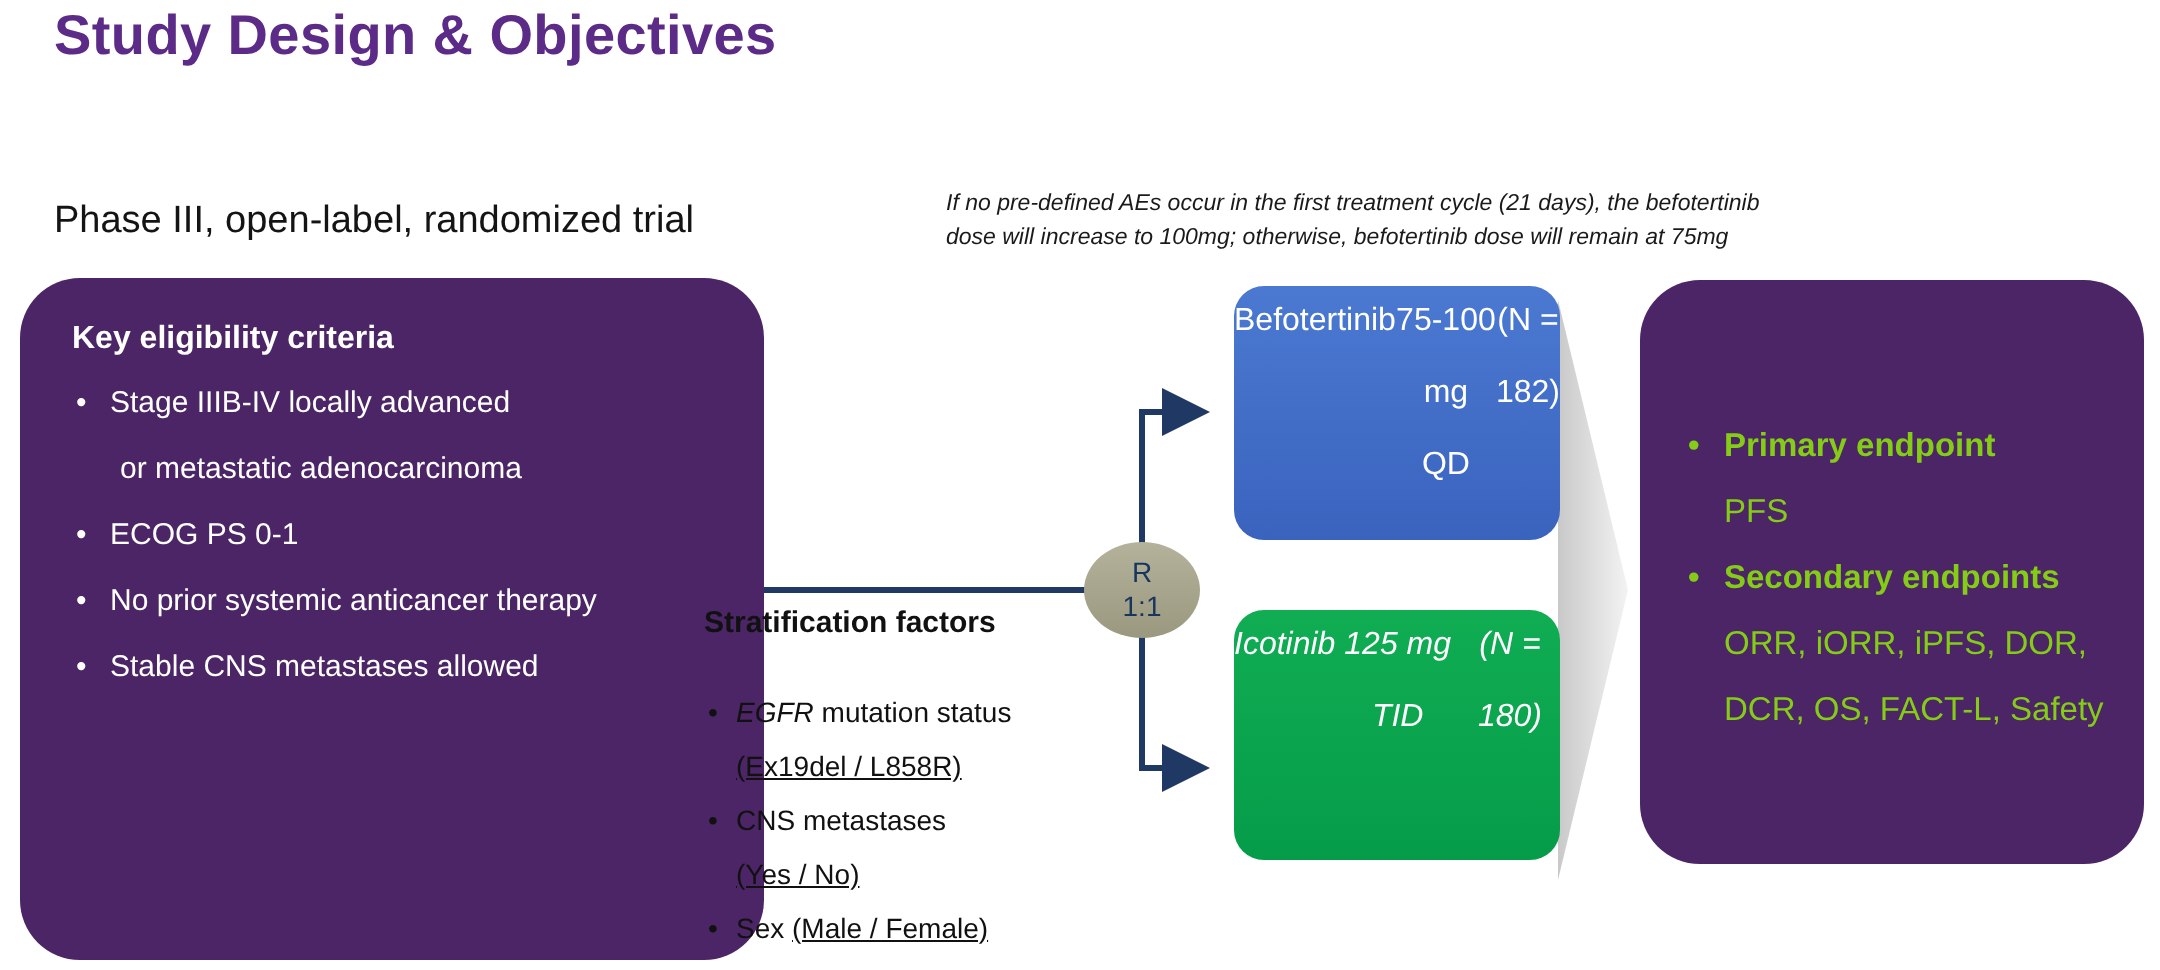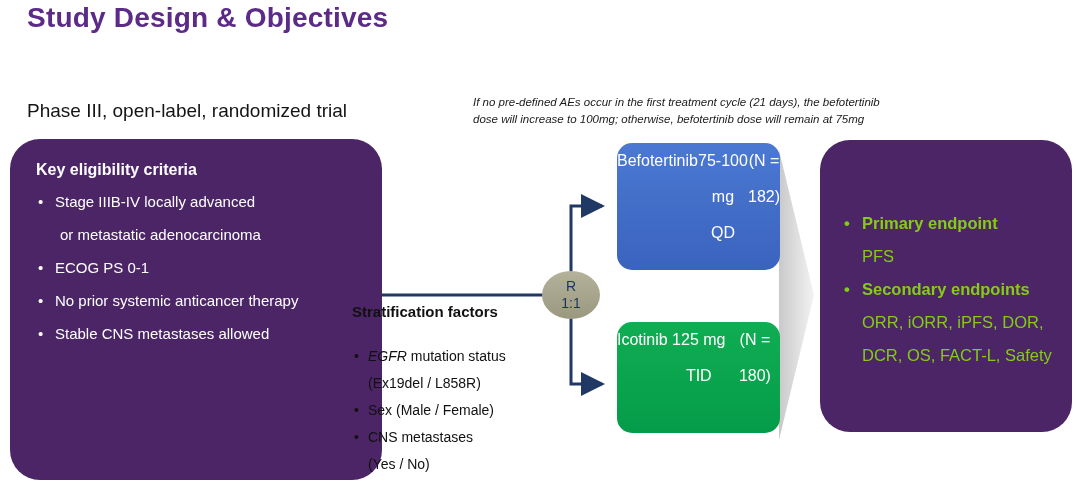--- a/index.html
+++ b/index.html
@@ -40,31 +40,31 @@
     display:flex;flex-direction:column;align-items:center;justify-content:center;
     color:#17365d;font-size:14px;line-height:1.2;z-index:2;
   }
 
   
   .strat{position:absolute;left:352px;top:303px;width:242px;color:#111;}
   .strat-head{font-size:15px;font-weight:bold;margin-bottom:23px;}
   .strat-item{position:relative;padding-left:16px;font-size:14px;line-height:27px;}
   .strat-item::before{content:"\2022";position:absolute;left:2px;}
   .strat-item em{font-style:italic;}
-  .strat-sub{display:block;}
+  .strat-sub{text-decoration:underline;display:block;}
   .strat-sub.inline{display:inline;}
 
   
   .arm{
     position:absolute;width:163px;border-radius:15px;color:#ffffff;text-align:center;
     display:flex;justify-content:center;z-index:1;
   }
   .arm div{font-size:16px;line-height:36px;}
   .arm-blue{left:617px;top:143px;height:127px;background:linear-gradient(180deg,#4b79d2,#3a63be);}
-  .arm-green{left:617px;top:322px;height:111px;background:linear-gradient(180deg,#10ad53,#059c49);}
+  .arm-green{left:617px;top:305px;height:125px;background:linear-gradient(180deg,#10ad53,#059c49);font-style:italic;}
 
   
   .endp{
     position:absolute;left:820px;top:140px;width:252px;height:292px;
     background:#4b2565;border-radius:30px;color:#84cc16;
     box-sizing:border-box;padding:6px 18px 0 22px;
     display:flex;flex-direction:column;justify-content:center;
   }
   .endp-row{position:relative;padding-left:20px;font-size:16.5px;line-height:33px;}
   .endp-row.bold{font-weight:bold;}
@@ -126,25 +126,25 @@
     <div>1:1</div>
   </div>
 
   <div class="strat">
     <div class="strat-head">Stratification factors</div>
     <div class="strat-item">
       <em>EGFR</em><span> mutation status</span>
       <span class="strat-sub">(Ex19del / L858R)</span>
     </div>
     <div class="strat-item">
-      <span>Sex </span><span class="strat-sub inline">(Male / Female)</span>
+      <span>CNS metastases</span>
+      <span class="strat-sub">(Yes / No)</span>
     </div>
     <div class="strat-item">
-      <span>CNS metastases</span>
-      <span class="strat-sub">(Yes / No)</span>
+      <span>Sex </span><span class="strat-sub inline">(Male / Female)</span>
     </div>
   </div>
 
   <div class="arm arm-blue">
     <div>Befotertinib</div>
     <div>75-100 mg QD</div>
     <div>(N = 182)</div>
   </div>
 
   <div class="arm arm-green">

